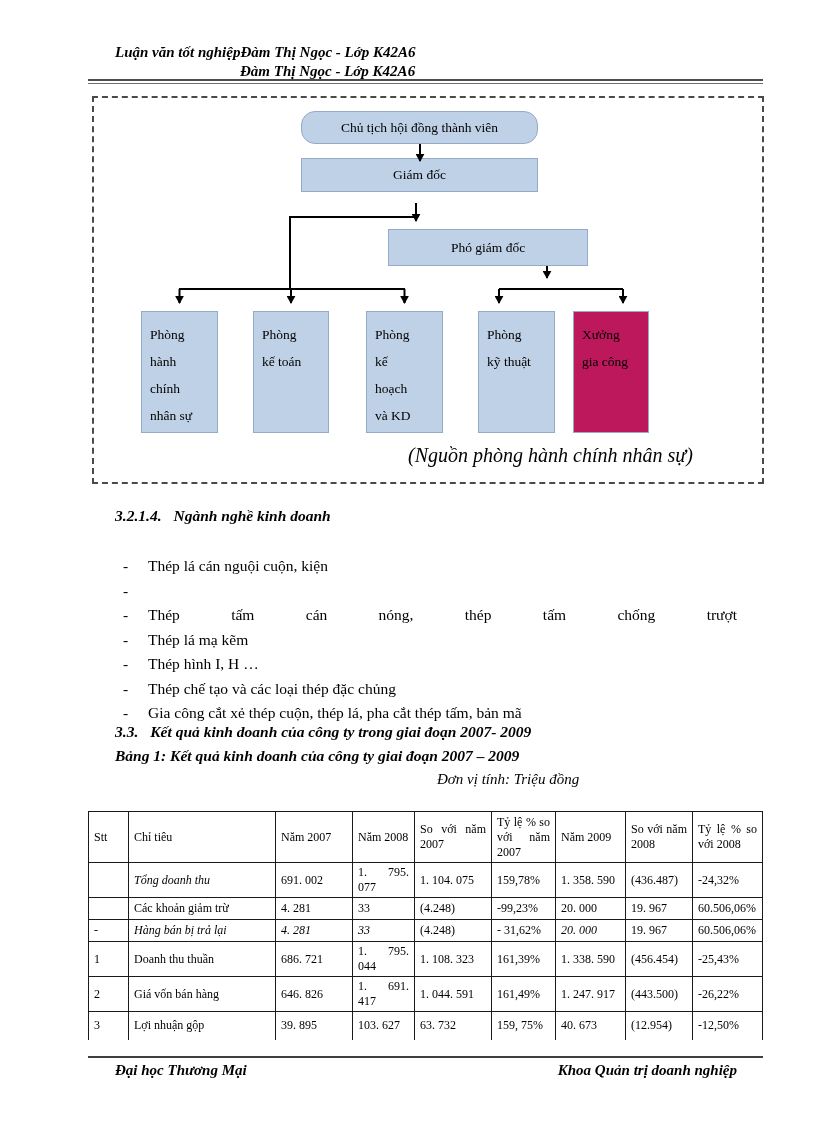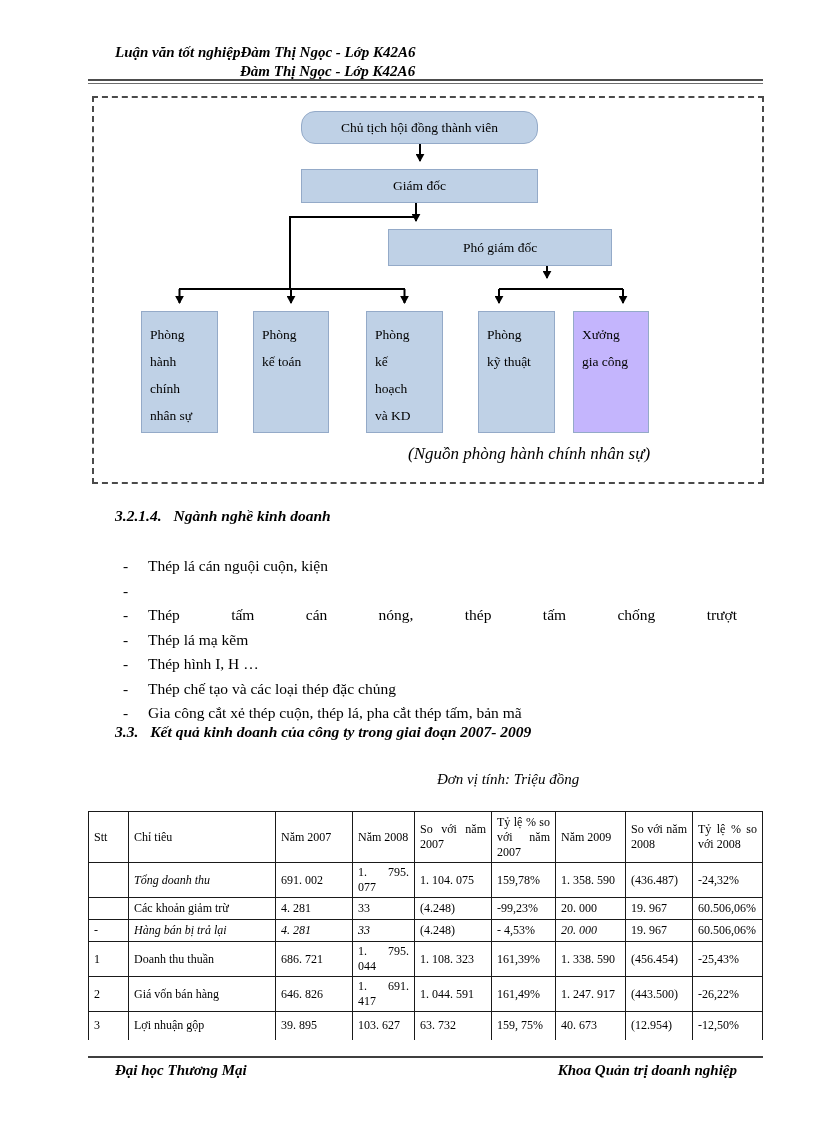--- a/index.html
+++ b/index.html
@@ -14,28 +14,28 @@
   .hdr-rule { position:absolute; left:88px; top:79px; width:675px; height:2px;
     border-top:2px solid #4d4d4d; border-bottom:1px solid #6e6e6e; }
   
   .orgchart { position:absolute; left:92px; top:96px; width:672px; height:388px;
     border:2px dashed #4a4a4a; box-sizing:border-box; }
   .node { position:absolute; box-sizing:border-box; border:1px solid #94aac8;
     font-size:13.5px; line-height:16px; }
   .node.center { display:flex; align-items:center; justify-content:center; text-align:center; }
   .node.dept { padding:9px 7px 0 8px; white-space:pre-line; line-height:27px; font-size:13.5px; }
   .chairman { left:207px; top:13px;  width:237px; height:33px; }
-  .director { left:207px; top:71px;  width:237px; height:34px; }
-  .vice     { left:294px; top:131px; width:224px; height:37px; }
+  .director { left:207px; top:60px;  width:237px; height:34px; }
+  .vice     { left:294px; top:131px; width:200px; height:37px; }
   .d1 { left:47px;  top:213px; width:77px; height:122px; }
   .d2 { left:159px; top:213px; width:76px; height:122px; }
   .d3 { left:272px; top:213px; width:77px; height:122px; }
   .d4 { left:384px; top:213px; width:77px; height:122px; }
   .d5 { left:479px; top:213px; width:76px; height:122px; }
-  .org-src { position:absolute; left:314px; top:346px; font-style:italic; font-size:17px; }
+  .org-src { position:absolute; left:314px; top:346px; font-style:italic; font-size:20px; }
   .connectors { position:absolute; left:0; top:0; width:668px; height:384px; pointer-events:none; }
   
   .h3214 { position:absolute; left:115px; top:507px; font-size:15.5px; font-weight:bold; font-style:italic; }
   .hnum  { margin-right:12px; }
   .intro { position:absolute; left:115px; top:533px; font-size:15.5px; }
   .bullets { position:absolute; left:115px; top:557px; width:622px; font-size:15.5px; }
   .bullet { display:flex; height:24.5px; align-items:flex-start; padding-left:8px; box-sizing:border-box; }
   .bullet .dash { width:25px; flex:0 0 25px; }
   .bullet .btxt { flex:1; }
   .bullet .btxt.just { text-align:justify; text-align-last:justify; }
@@ -84,21 +84,21 @@
 chính
 nhân sự</div>
     <div class="node dept d2" style="background: rgb(191, 209, 230); border-color: rgb(148, 170, 200);">Phòng
 kế toán</div>
     <div class="node dept d3" style="background: rgb(191, 209, 230); border-color: rgb(148, 170, 200);">Phòng
 kế
 hoạch
 và KD</div>
     <div class="node dept d4" style="background: rgb(191, 209, 230); border-color: rgb(148, 170, 200);">Phòng
 kỹ thuật</div>
-    <div class="node dept d5" style="background: #c4b5fd; border-color: rgb(148, 170, 200);">Xưởng
+    <div class="node dept d5" style="background: #be185d; border-color: rgb(148, 170, 200);">Xưởng
 gia công</div>
     <div class="org-src">(Nguồn phòng hành chính nhân sự)</div>
     <svg class="connectors" viewBox="0 0 668 384">
       <defs>
         <marker id="arr" viewBox="0 0 10 10" markerWidth="9" markerHeight="9" refX="8" refY="5" orient="auto" markerUnits="userSpaceOnUse">
           <path d="M0,0 L9,5 L0,10 z" fill="#000"></path>
         </marker>
       </defs>
       <g stroke="#000" stroke-width="2" fill="none">
         <line x1="326" y1="46" x2="326" y2="63" marker-end="url(#arr)"></line>
@@ -145,20 +145,21 @@
       </div>
       <div class="bullet">
         <span class="dash">-</span>
         <span class="btxt">Gia công cắt xẻ thép cuộn, thép lá, pha cắt thép tấm, bản mã</span>
       </div>
     </div>
 
   <div class="h33">
     <span class="hnum">3.3.</span><span>Kết quả kinh doanh của công ty trong giai đoạn 2007- 2009</span>
   </div>
+  <div class="bang1">Bảng 1: Kết quả kinh doanh của công ty giai đoạn 2007 – 2009</div>
   <div class="unit">Đơn vị tính: Triệu đồng</div>
 
   <table class="kqtable">
     <colgroup>
       <col style="width:40px">
         <col style="width:147px">
         <col style="width:77px">
         <col style="width:62px">
       <col style="width:77px">
         <col style="width:64px">
@@ -201,21 +202,21 @@
           <td>20. 000</td>
           <td>19. 967</td>
           <td>60.506,06%</td>
         </tr>
         <tr>
           <td>-</td>
           <td class="it">Hàng bán bị trả lại</td>
           <td class="it">4. 281</td>
           <td class="it">33</td>
           <td>(4.248)</td>
-          <td>- 4,53%</td>
+          <td>- 31,62%</td>
           <td class="it">20. 000</td>
           <td>19. 967</td>
           <td>60.506,06%</td>
         </tr>
         <tr>
           <td>1</td>
           <td>Doanh thu thuần</td>
           <td>686. 721</td>
           <td>1. 795. 044</td>
           <td>1. 108. 323</td>

